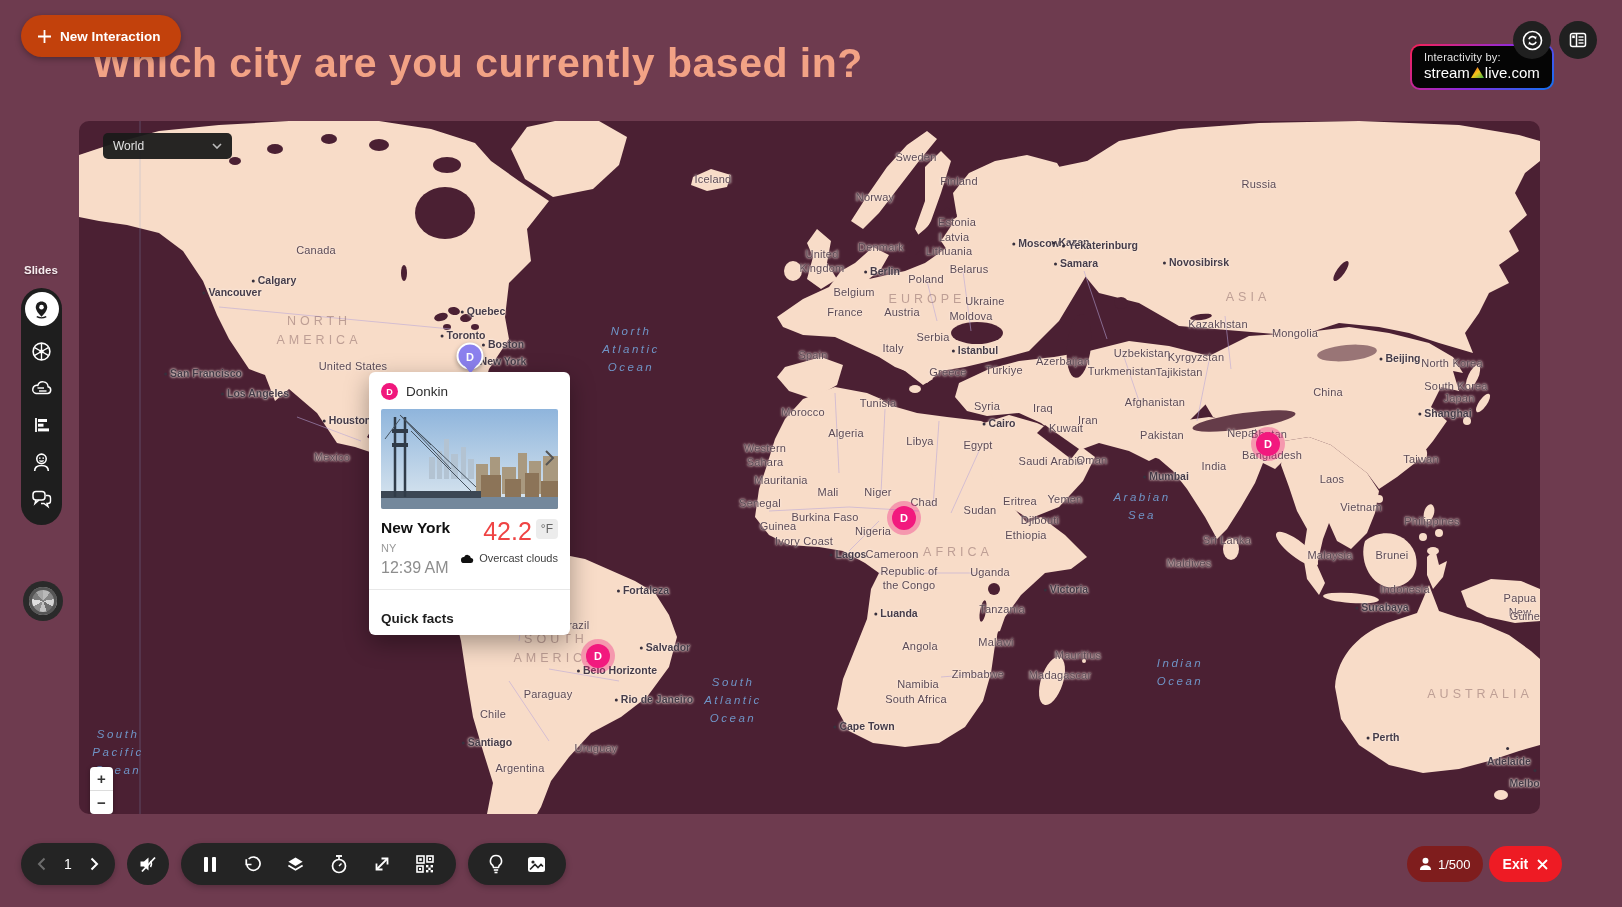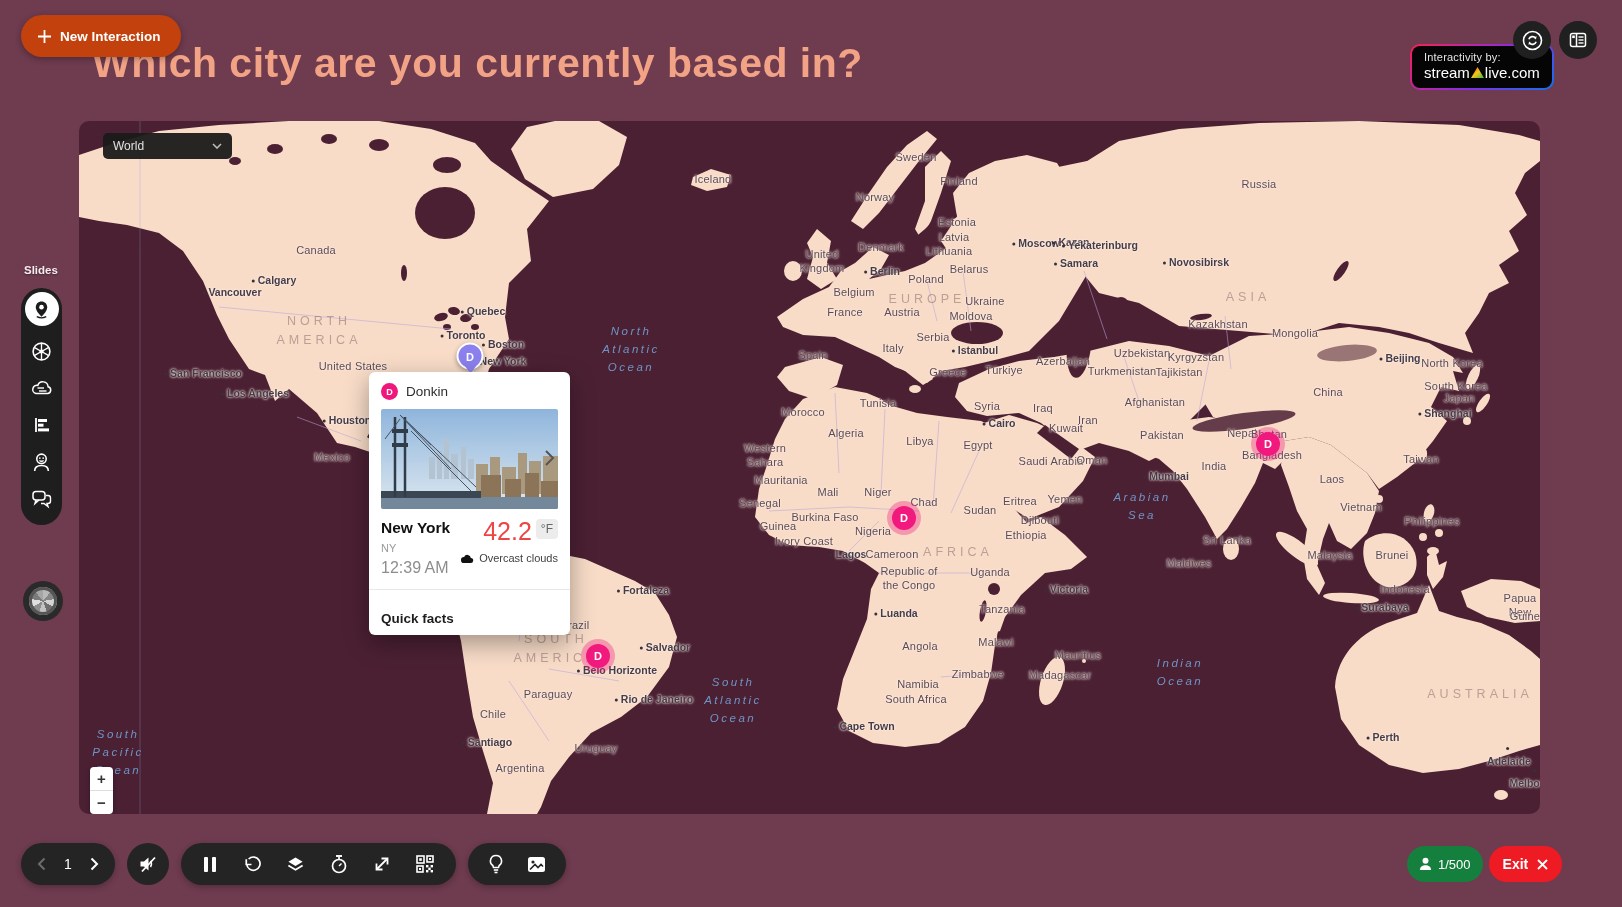--- a/index.html
+++ b/index.html
@@ -101,21 +101,21 @@
   .pill { height:42px; background:#242424; border-radius:21px; display:flex; align-items:center;
     box-shadow:0 2px 6px rgba(0,0,0,.25); }
   .pill-nav { padding:0 16px; gap:16px; }
   .pgnum { color:#fff; font-size:14px; min-width:12px; text-align:center; }
   .circ40 { width:42px; height:42px; border-radius:50%; background:#242424; display:flex; align-items:center;
     justify-content:center; cursor:pointer; }
   .pill-main { padding:0 22px; gap:25px; }
   .pill-media { padding:0 20px; gap:23px; }
   .tbi { display:flex; align-items:center; justify-content:center; cursor:pointer; }
   .tb-right { left:1407px; top:846px; gap:6px; }
-  .count-pill { height:36px; background:#15803d; border-radius:18px; padding:0 12px; display:flex;
+  .count-pill { height:36px; background:#7f1d1d; border-radius:18px; padding:0 12px; display:flex;
     align-items:center; gap:6px; color:#fff; font-size:13px; }
   .exit-pill { height:36px; background:#ee1b24; border-radius:18px; padding:0 14px; display:flex;
     align-items:center; gap:9px; color:#fff; font-size:14px; font-weight:bold; cursor:pointer; }
 </style>
 </head>
 <body>
 
 <div class="map">
   <svg class="terrain" width="1461" height="693" viewBox="0 0 1461 693">
     <g class="land">

